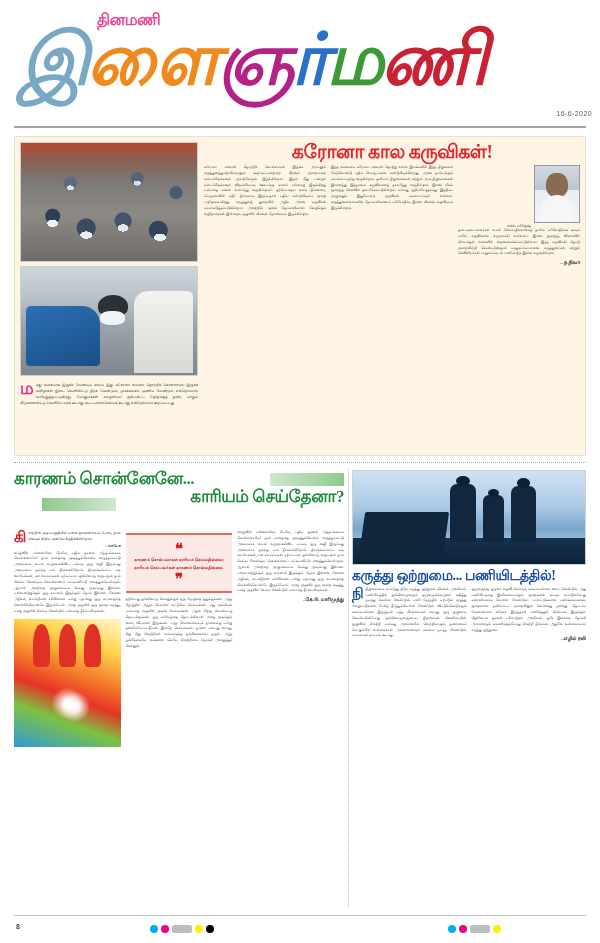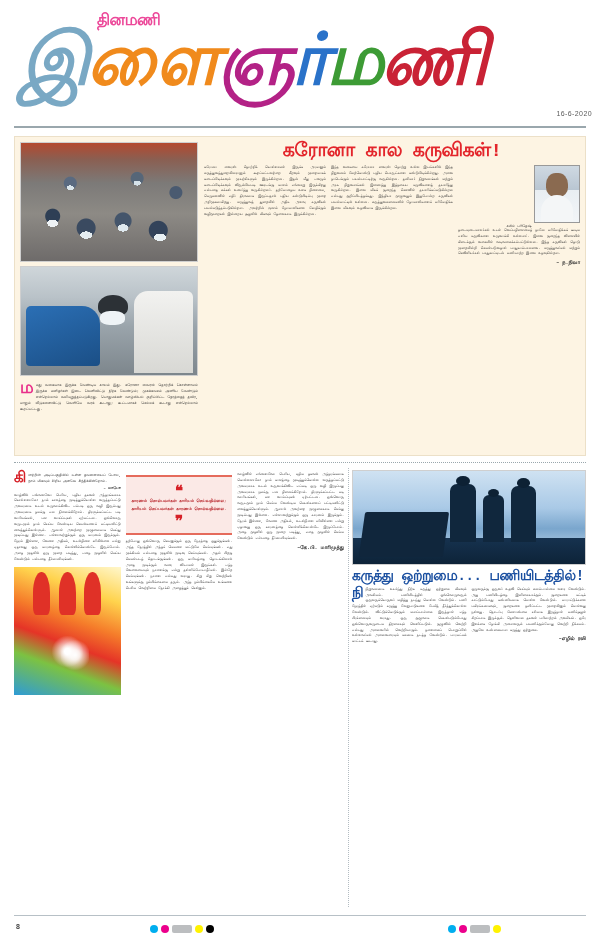--- a/index.html
+++ b/index.html
@@ -35,21 +35,21 @@
   .issue-date {
     position:absolute; right:8px; top:110px;
     font-size:7px; color:#5b5b5b; letter-spacing:0.4px;
   }
   .rule-top {
     position:absolute; left:14px; right:14px; top:126px;
     height:2px; background:#9aa7ad;
   }
 
   
-  .tam { font-family:Liberation Mono, monospace; }
+  .tam { font-family:Liberation Serif, serif; }
   .body-col {
     font-size:3.4px; line-height:1.72; text-align:justify;
     color:#2b2b2b; word-spacing:0.4px;
   }
   .byline { font-size:5px; font-weight:bold; text-align:right; color:#222; margin-top:3px; }
 
   
   .art1 {
     position:absolute; left:14px; top:136px; width:572px; height:320px;
     background:#fdf4e3; border:1px solid #ece0c8; padding:5px;
@@ -269,20 +269,26 @@
           </div>
         </div>
       </div>
     </div>
   </div>
 
   <div class="div-dotted"></div>
   <div class="vline" style="left:348px;"></div>
 
   <div class="art2">
+    <div class="headline2">
+      <div class="hl-bar-r"></div>
+      <div class="hl2-line hl2-l1 tam">காரணம் சொன்னேனே...</div>
+      <div class="hl-bar-l"></div>
+      <div class="hl2-line hl2-l2 tam">காரியம் செய்தேனா?</div>
+    </div>
 
     <div class="a2-grid">
       <div class="a2-col">
         <div class="intro2 tam">
           <span class="dropcap-red">கி</span><span>னற்றின் அடிப்பகுதியில் உள்ள தவளையைப் போல, நாம் மிகவும் சிறிய அளவே சிந்திக்கின்றோம்.</span>
         </div>
         <div class="intro-by tam">– மாபோ</div>
         <div class="body-col tam" style="margin-top:3px;">வாழ்வில் எவ்வளவோ பெரிய, புதிய தகவல் அந்தரங்கமாக கொள்ளலாமே! நாம் காலத்தை முடித்துக்கொள்ள வருத்தப்பட்டு அவசரமாக உடன் உருவாக்கிவிட எப்படி ஒரு வழி இருப்பது அவசரமாக நமக்கு என நினைக்கிறோம்.
 
 திரளுக்கப்பட்ட படி வாரியங்கள், பல வாய்ப்புகள் ஏற்பட்டன. ஒவ்வொரு வருடமும் நாம் செய்ய வேண்டிய செயல்களைப் பட்டியலிட்டு வைத்துக்கொள்ளும். ஆனால் அவற்றை முழுமையாக செய்து முடிப்பது இல்லை.

